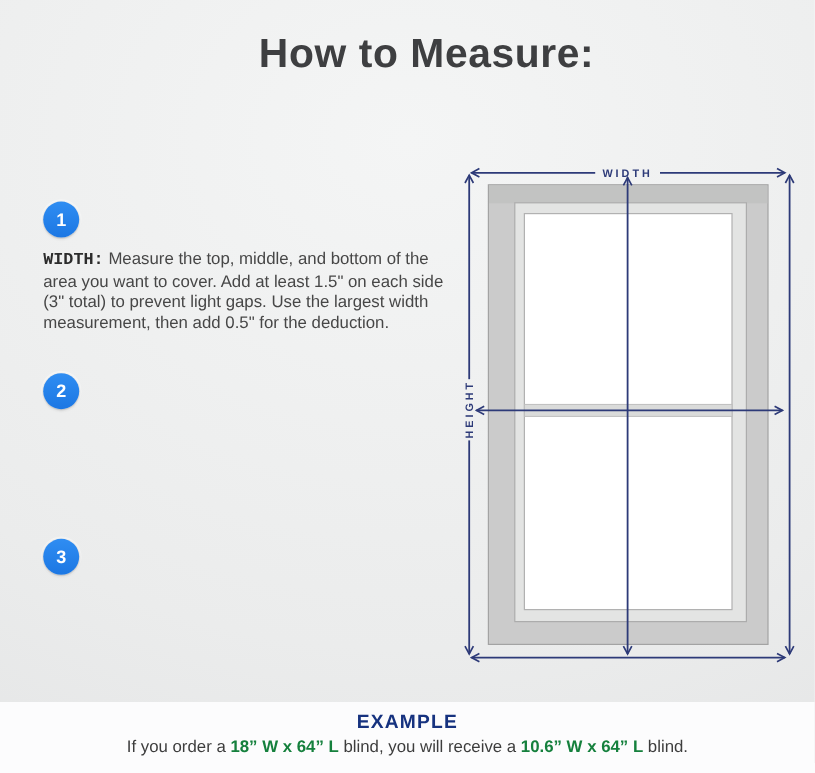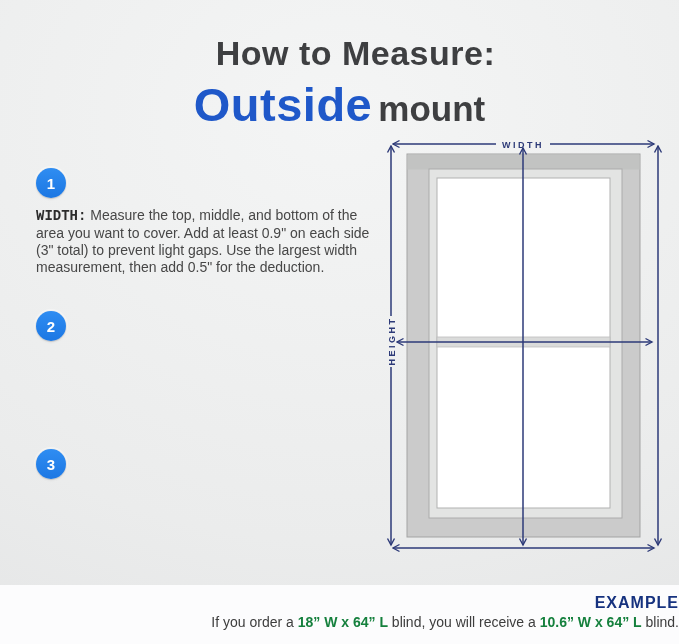--- a/index.html
+++ b/index.html
@@ -4,21 +4,21 @@
 <style>
   html,body { margin:0; padding:0; }
   #page {
     position:relative; width:679px; height:644px; overflow:hidden;
     font-family:"Liberation Sans", sans-serif;
     background: radial-gradient(140% 120% at 50% 18%, #f4f5f5 0%, #ebecec 55%, #dfe0e1 100%);
   }
 
   
   .header { position:absolute; top:26px; left:0; right:0; text-align:center; }
-  .title-line1 { margin:8px; font-size:34px; font-weight:600; letter-spacing:.5px; color:var(--heading-text,#3e3f41);padding-left:32px; }
+  .title-line1 { margin:0; font-size:34px; font-weight:600; letter-spacing:.5px; color:var(--heading-text,#3e3f41);padding-left:32px; }
   .title-line2 { margin:0; line-height:1; }
   .title-line2 .hl { font-size:47px; font-weight:800; letter-spacing:.5px; color:var(--title-blue,#1f58c9); }
   .title-line2 .rest { font-size:35px; font-weight:600; color:var(--heading-text,#3e3f41); margin-left:6px; }
 
   
   .step { position:absolute; left:36px; width:336px; }
   #step1 { top:168px; } #step2 { top:311px; } #step3 { top:449px; }
   .badge {
     width:30px; height:30px; border-radius:50%;
     background:linear-gradient(180deg,#2f8df2,var(--accent-blue,#1c77e3));
@@ -30,41 +30,40 @@
   .step p strong { color:#2c2c2c; font-weight:700;font-family:Liberation Mono, monospace; }
 
   
   .diagram { position:absolute; left:380px; top:135px; width:292px; height:430px; margin:0; }
   .diagram svg { display:block; }
   .measure-label { fill:var(--navy,#2d3a78); font-family:"Liberation Sans",sans-serif; font-size:9px; font-weight:700; letter-spacing:2.5px; }
 
   
   .footer {
     position:absolute; left:0; bottom:0; width:679px; height:59px;
-    background:var(--footer-bg,#fcfcfd); text-align:right;
+    background:var(--footer-bg,#fcfcfd); text-align:center;
   }
   .ex-head { margin:9px 0 0; font-size:16px; font-weight:700; letter-spacing:1px; color:var(--example-heading,#16327f); }
   .ex-text { margin:2px 0 0; font-size:14px; color:#3d3d3d; }
   .ex-text strong { color:#15803d; font-weight:700; }
 </style>
 </head>
 <body>
 
 <div id="page">
 
   <header class="header">
     <h1 class="title-line1">How to Measure:</h1>
-    <h2 class="title-line2"><span class="hl">Outside</span><span class="rest">mount</span></h2>
   </header>
 
   <section class="step" id="step1">
     <div class="badge">
         <span>1</span>
       </div>
-    <p><strong>WIDTH:</strong> <span>Measure the top, middle, and bottom of the area you want to cover. Add at least 0.9" on each side (3" total) to prevent light gaps. Use the largest width measurement, then add 0.5" for the deduction.</span></p>
+    <p><strong>WIDTH:</strong> <span>Measure the top, middle, and bottom of the area you want to cover. Add at least 1.5" on each side (3" total) to prevent light gaps. Use the largest width measurement, then add 0.5" for the deduction.</span></p>
   </section>
 
   <section class="step" id="step2">
     <div class="badge">
         <span>2</span>
       </div>
   </section>
 
   <section class="step" id="step3">
     <div class="badge">

